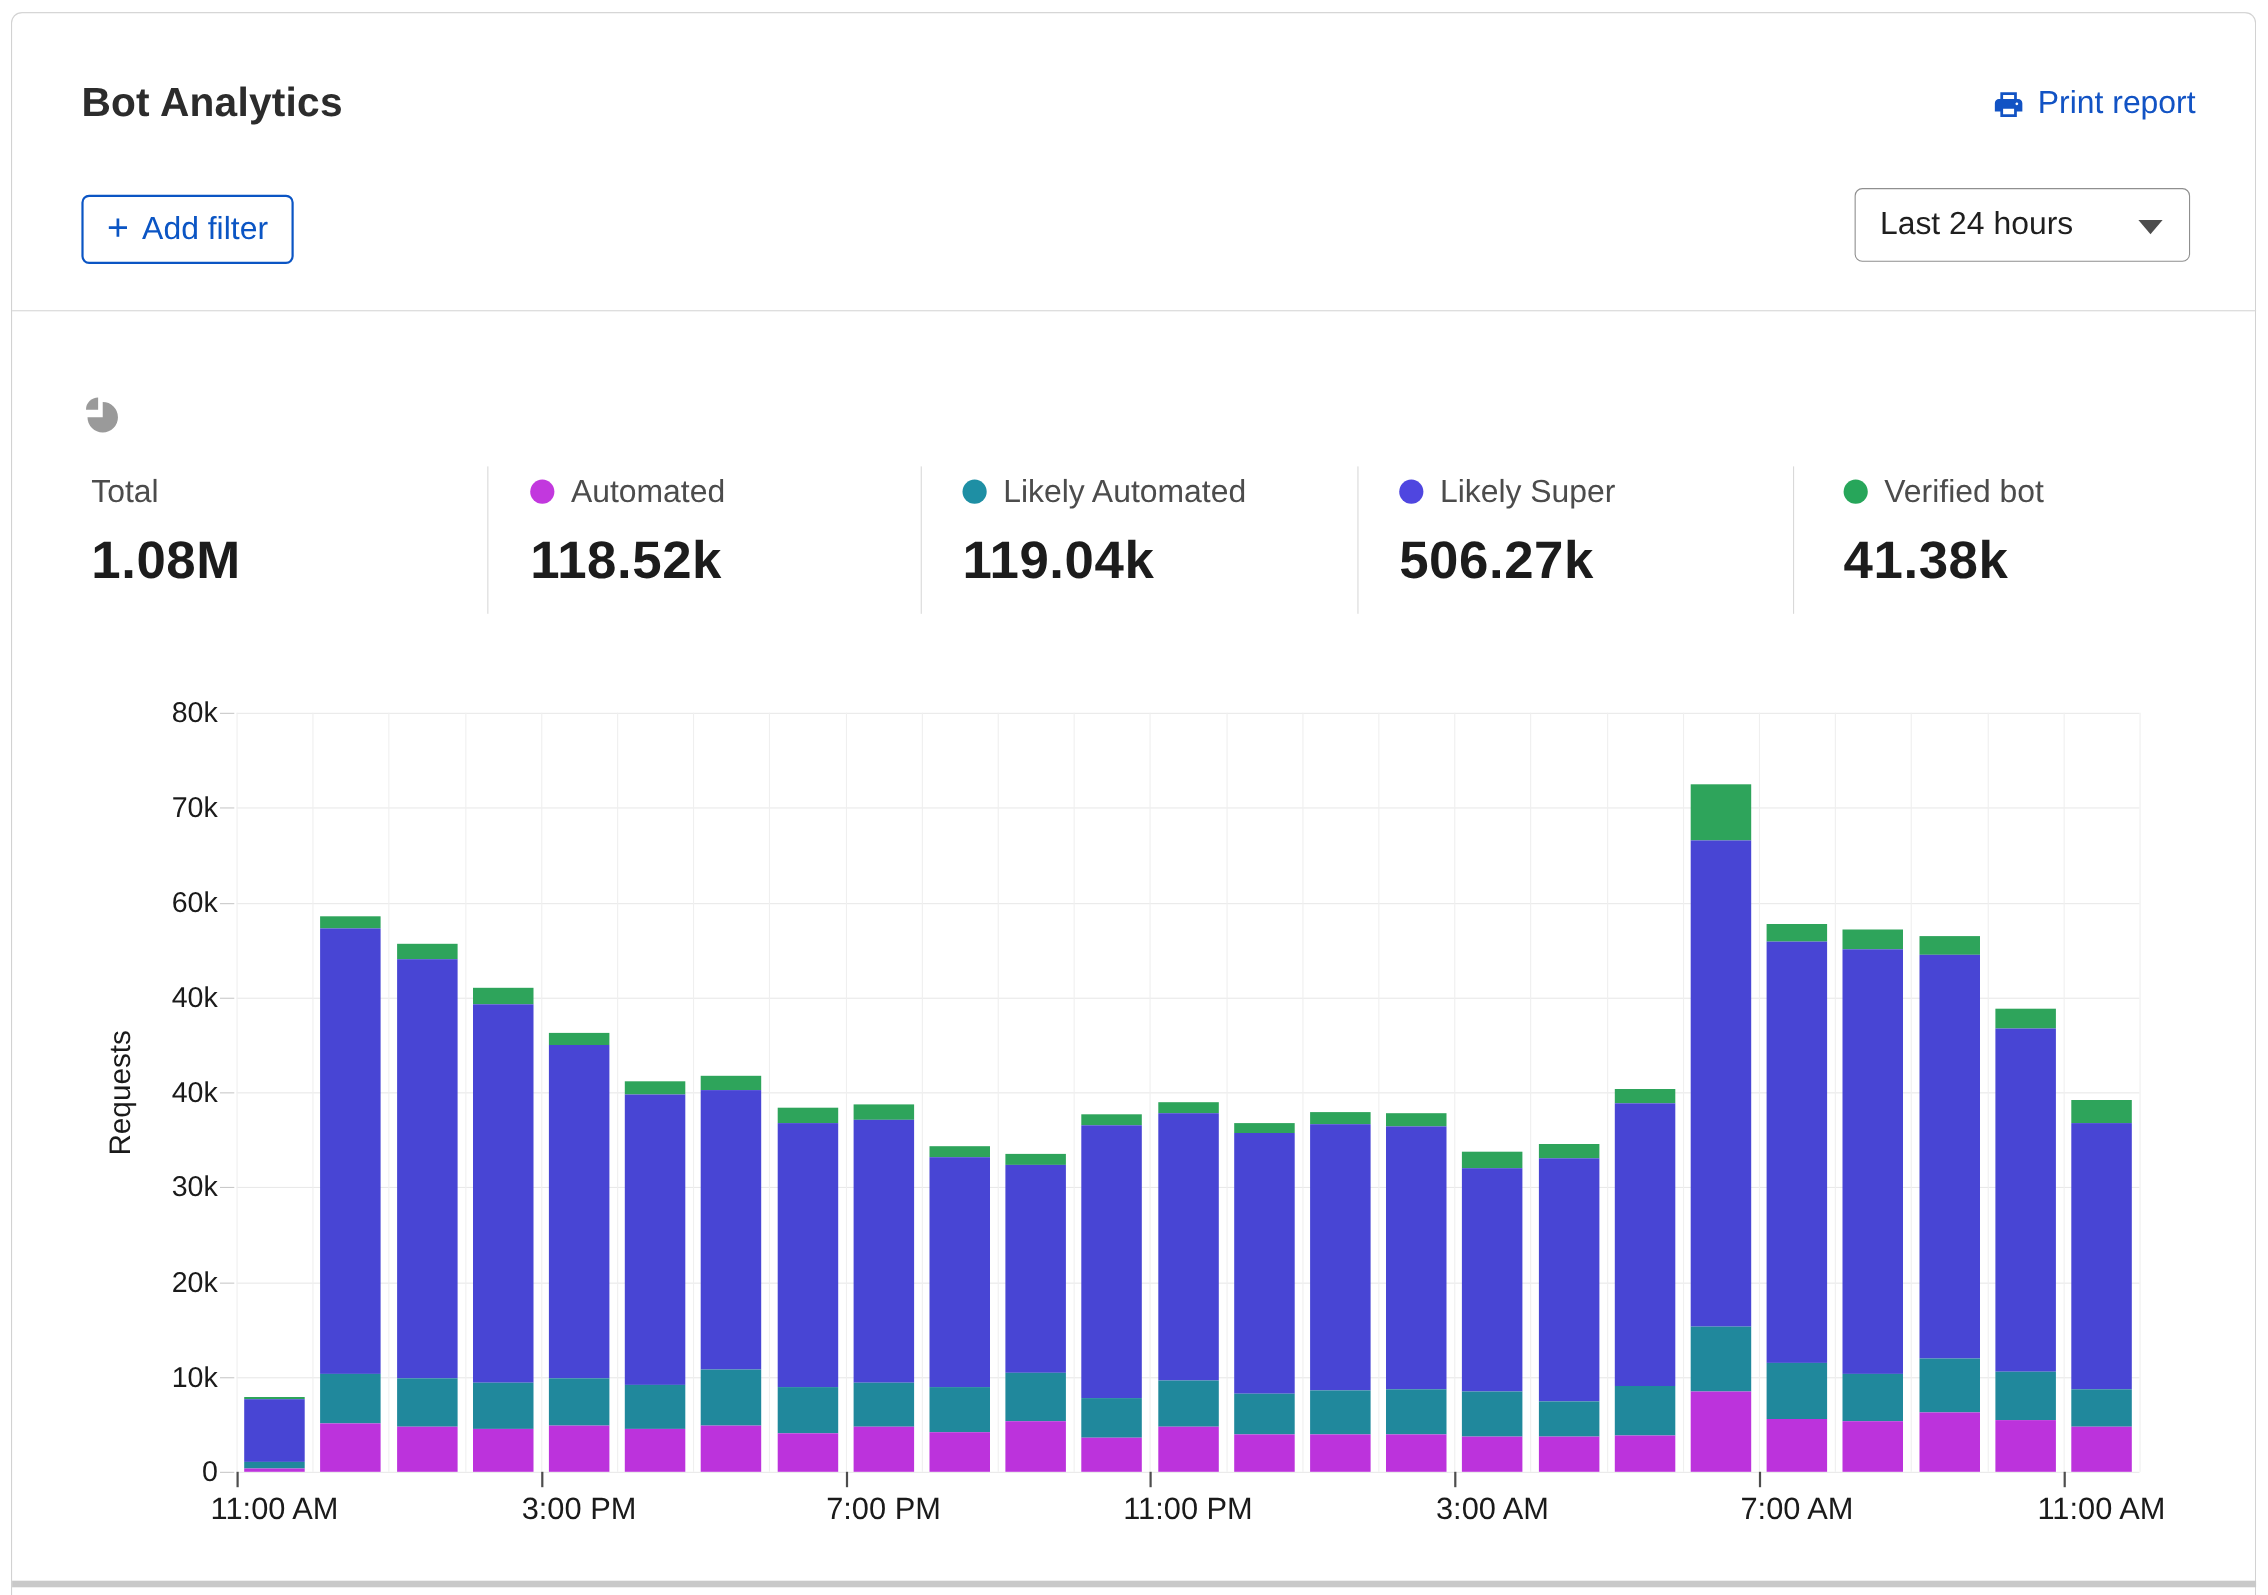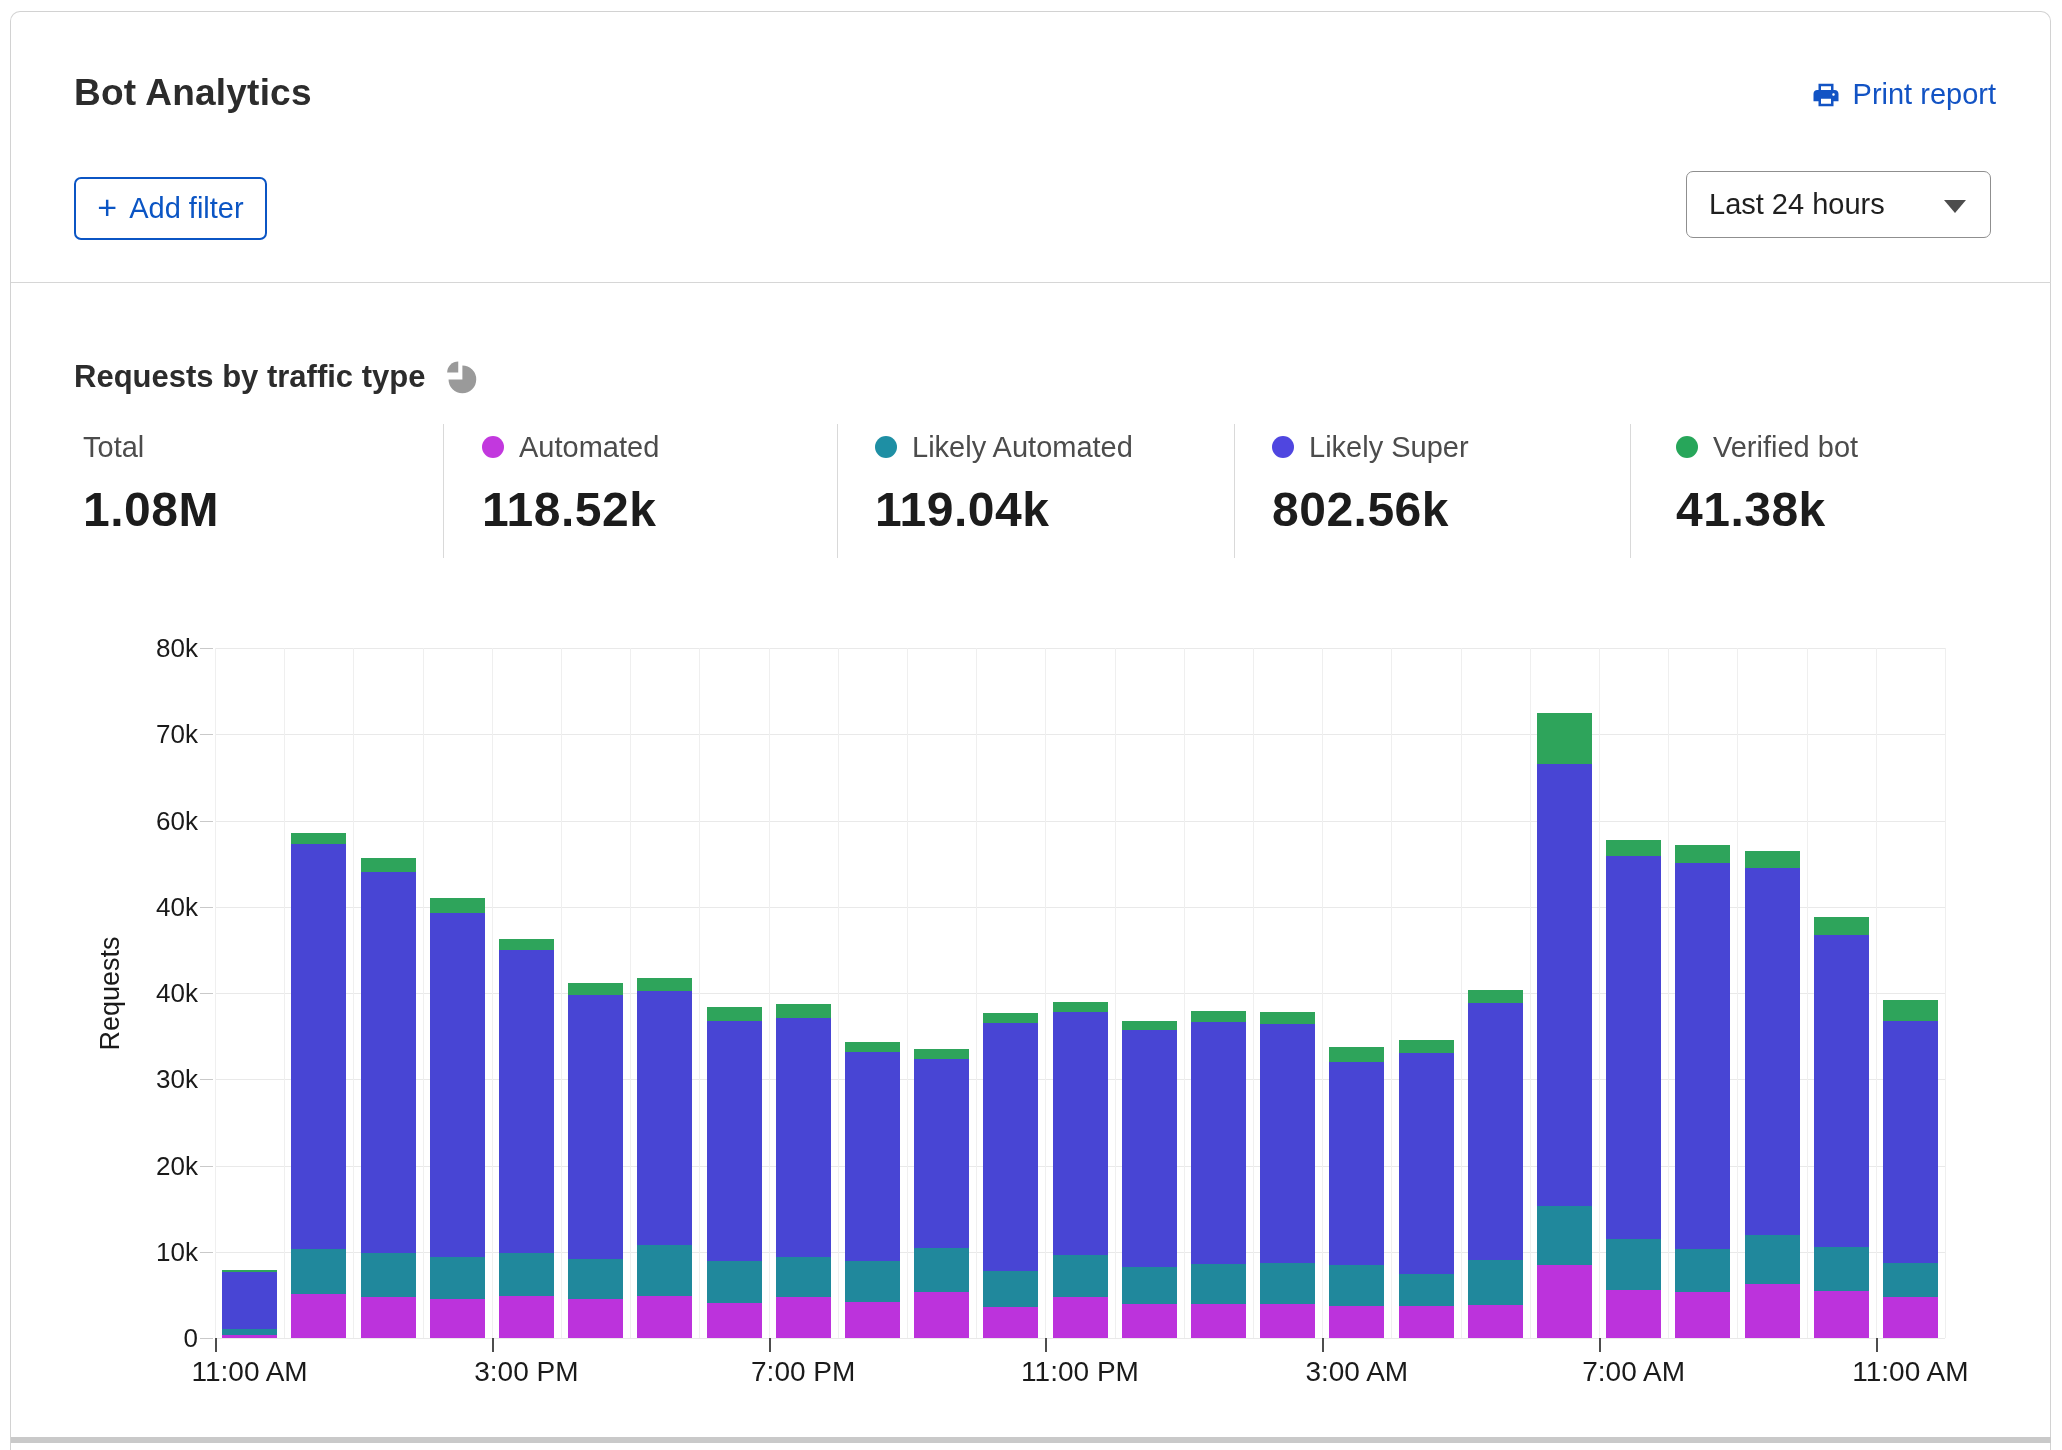--- a/index.html
+++ b/index.html
@@ -110,21 +110,20 @@
 </button>
 
 <div class="range-select">
   <span class="value">Last 24 hours</span>
   <span class="chev"></span>
 </div>
 
 <div class="header-divider"></div>
 
 <div class="section-title-row">
-  <span class="section-title">Requests by traffic type</span>
   <span class="pie-icon">
     <svg width="36" height="36" viewBox="0 0 26 26">
       <path d="M14 4 A10 10 0 1 1 4 14 L14 14 Z" fill="#9a9a9a"></path>
       <path d="M11 1 A8 8 0 0 0 3 9 L11 9 Z" fill="#9a9a9a"></path>
     </svg>
   </span>
 </div>
 
 <div class="stat" style="left:83px">
   <div class="label-row">
@@ -147,21 +146,21 @@
     <span class="label">Likely Automated</span>
   </div>
   <div class="value">119.04k</div>
 </div>
 <div class="stat-divider" style="left:1234px"></div>
 <div class="stat" style="left:1272px">
   <div class="label-row">
     <span class="dot" style="background: rgb(79, 70, 224);"></span>
     <span class="label">Likely Super</span>
   </div>
-  <div class="value">802.56k</div>
+  <div class="value">506.27k</div>
 </div>
 <div class="stat-divider" style="left:1630px"></div>
 <div class="stat" style="left:1676px">
   <div class="label-row">
     <span class="dot" style="background: rgb(39, 166, 90);"></span>
     <span class="label">Verified bot</span>
   </div>
   <div class="value">41.38k</div>
 </div>
 

